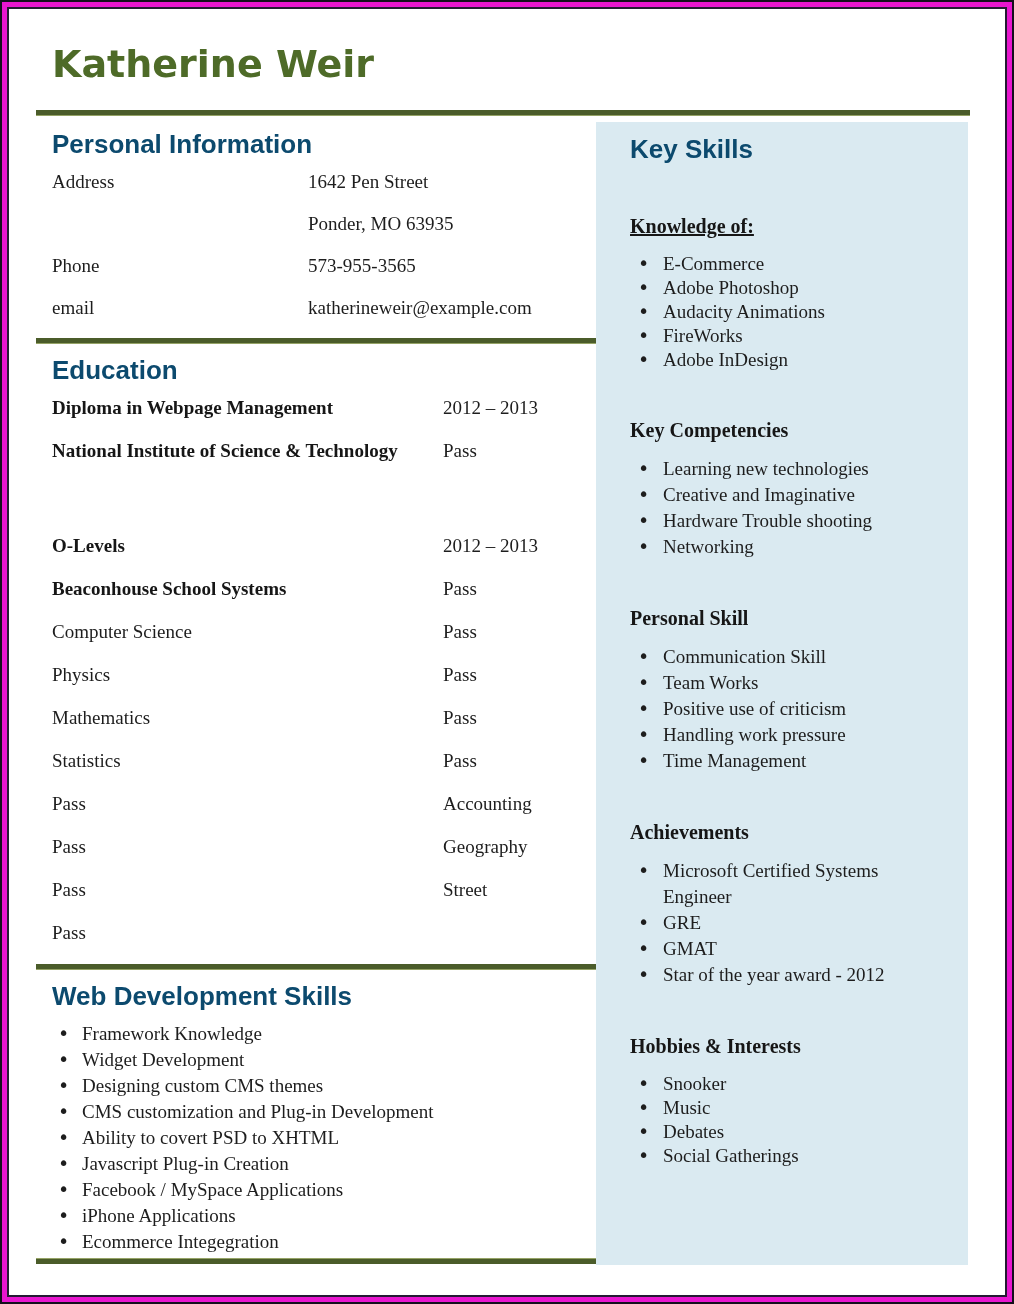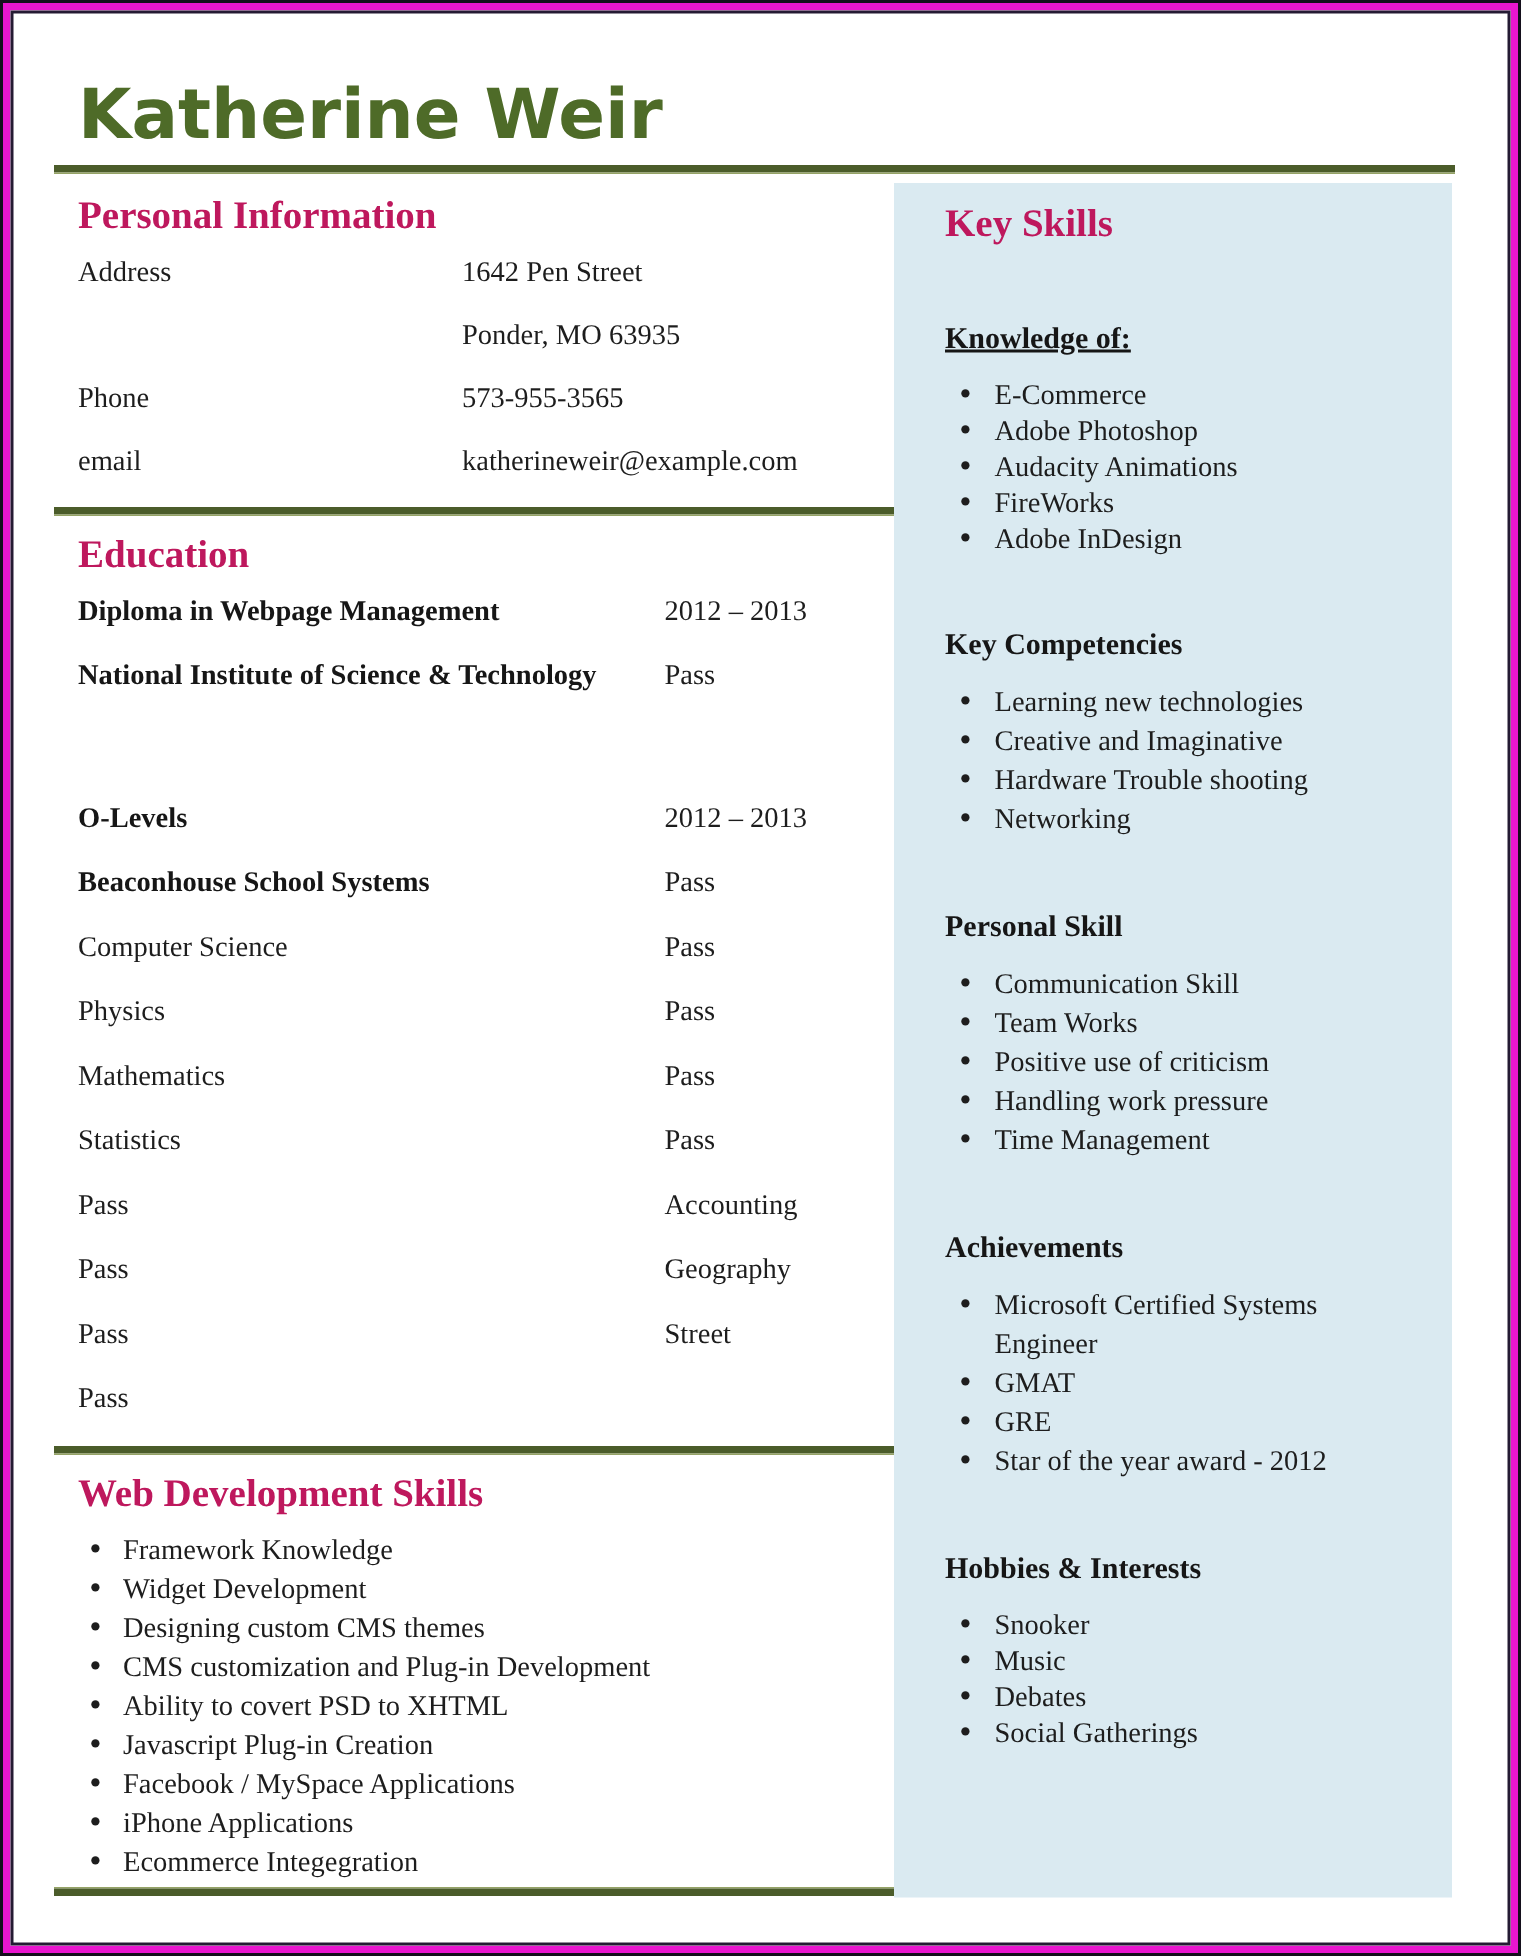--- a/index.html
+++ b/index.html
@@ -9,31 +9,31 @@
     --panel-blue:#daeaf1;
     --border-magenta:#e916cf;
     --ink:#1d1d1d;
   }
   *{box-sizing:border-box;}
   body{margin:0;background:#fff;font-family:"Liberation Serif",serif;}
   .page{width:1014px;height:1304px;border:2px solid #140f1c;background:#fff;}
   .frame{width:100%;height:100%;border:5px solid var(--border-magenta);}
   .canvas{width:100%;height:100%;border:2px solid #241b33;position:relative;background:#fff;overflow:hidden;}
 
-  h1{position:absolute;left:43px;top:44px;margin:0;
-     font-family:"DejaVu Sans",sans-serif;font-weight:bold;font-size:46px;line-height:46px;
+  h1{position:absolute;left:43px;top:32px;margin:0;
+     font-family:"DejaVu Sans",sans-serif;font-weight:bold;font-size:38px;line-height:46px;
      color:var(--title-green);letter-spacing:0px;}
 
   .rule{height:2px;border-top:5px solid var(--accent-olive);border-bottom:1px solid var(--accent-olive-light);background:#fff;}
   .rule-bottom{height:2px;border-top:1px solid var(--accent-olive-light);border-bottom:5px solid var(--accent-olive);background:#fff;}
   .top-rule{position:absolute;left:27px;top:101px;width:934px;}
 
   .left-col{position:absolute;left:27px;top:109px;width:570px;}
-  h2{font-family:Liberation Serif, serif;font-weight:bold;font-size:26px;line-height:34px;
-     color:#be185d;margin:10px 0 0 16px;}
+  h2{font-family:Liberation Sans, sans-serif;font-weight:bold;font-size:26px;line-height:34px;
+     color:#0c4a6e;margin:10px 0 0 16px;}
   .left-col h2{margin-top:9px;}
 
   .info-grid{display:grid;grid-template-columns:256px 1fr;margin:6px 0 0 16px;
      font-size:19px;line-height:30px;color:var(--ink);}
   .info-grid > div{height:42px;}
 
   .edu-grid{display:grid;grid-template-columns:391px 1fr;margin:6px 0 0 16px;
      font-size:19px;line-height:30px;color:var(--ink);}
   .edu-grid > div{height:43px;}
   .edu-grid .gap{grid-column:1/3;height:52px;}
@@ -152,22 +152,22 @@
       <li>Communication Skill</li>
       <li>Team Works</li>
       <li>Positive use of criticism</li>
       <li>Handling work pressure</li>
       <li>Time Management</li>
     </ul>
 
     <h3>Achievements</h3>
     <ul class="dots">
       <li>Microsoft Certified Systems Engineer</li>
+      <li>GRE</li>
       <li>GMAT</li>
-      <li>GRE</li>
       <li>Star of the year award - 2012</li>
     </ul>
 
     <h3>Hobbies &amp; Interests</h3>
     <ul class="dots tight">
       <li>Snooker</li>
       <li>Music</li>
       <li>Debates</li>
       <li>Social Gatherings</li>
     </ul>

